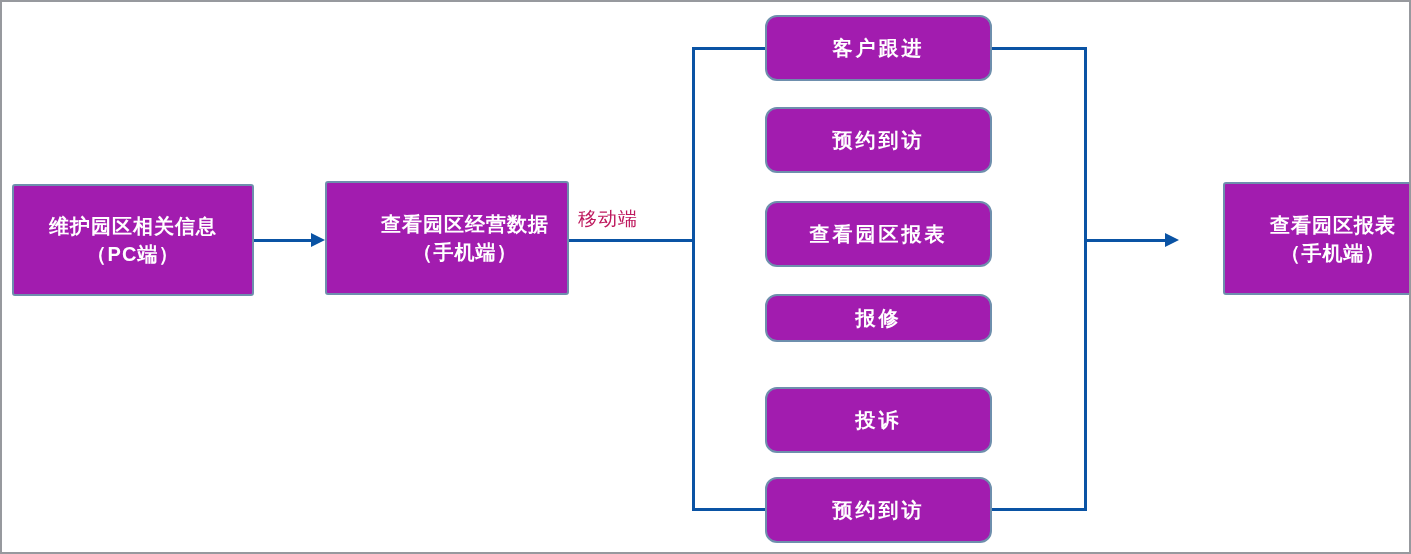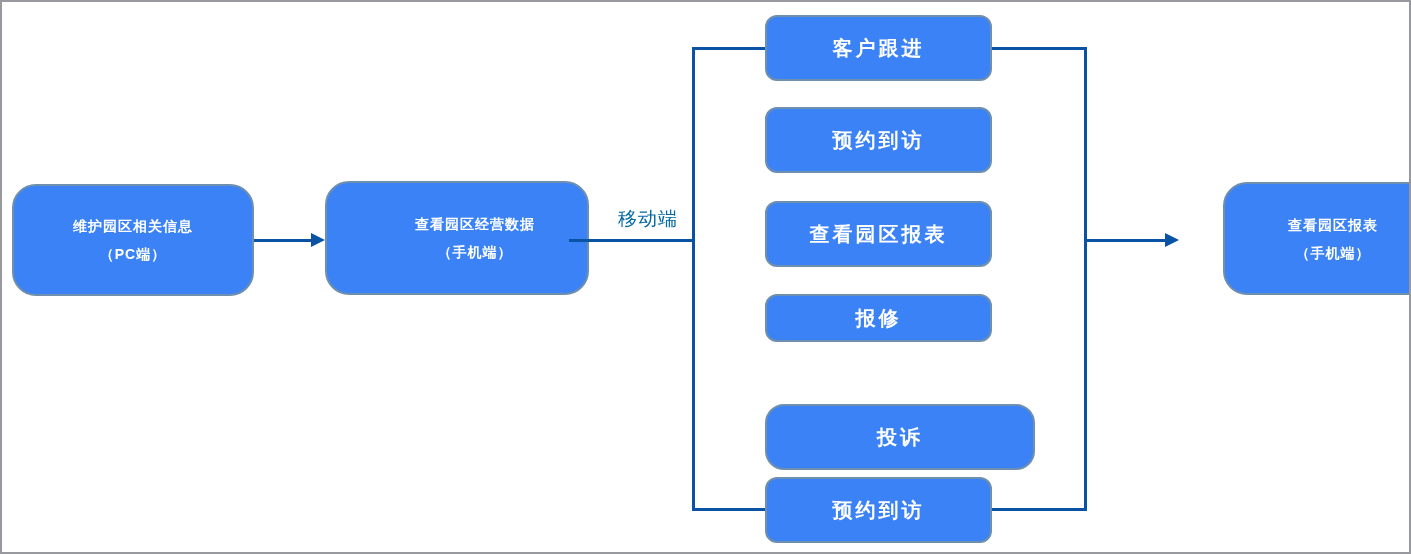--- a/index.html
+++ b/index.html
@@ -14,33 +14,33 @@
     height: 554px;
     box-sizing: border-box;
     background: #ffffff;
     border: 2px solid #97999e;
     overflow: hidden;
   }
   
   .node {
     position: absolute;
     box-sizing: border-box;
-    background: #3b82f6;
+    background: #a21caf;
     border: 2px solid #6e8fad;
     color: #ffffff;
     display: flex;
     flex-direction: column;
     align-items: center;
     justify-content: center;
     text-align: center;
     font-weight: bold;
   }
   .node.big {
-    border-radius: 24px;
-    font-size: 14px;
+    border-radius: 3px;
+    font-size: 20px;
     line-height: 28px;
     letter-spacing: 1px;
   }
   .node.small {
     border-radius: 12px;
     font-size: 20px;
     letter-spacing: 3px;
   }
   .node .nl { display: block; }
   
@@ -54,40 +54,40 @@
     position: absolute;
     width: 0;
     height: 0;
     border-top: 7px solid transparent;
     border-bottom: 7px solid transparent;
     border-left: 14px solid #0a53a4;
   }
   
   .edge-label {
     position: absolute;
-    color: #0369a1;
+    color: #be185d;
     font-size: 19px;
-    text-align: right;
+    text-align: left;
     letter-spacing: 1px;
   }
 </style>
 </head>
 <body>
 
 <div class="canvas">
 
   <div class="node big" style="left:10px; top:182px; width:242px; height:112px;">
     <span class="nl">维护园区相关信息</span>
     <span class="nl">（PC端）</span>
   </div>
 
   <div class="hline" style="left:252px; top:237px; width:57px;"></div>
   <div class="arrow-right" style="left:309px; top:231px;"></div>
 
-  <div class="node big" style="left:323px; top:179px; width:264px; height:114px;padding-left:36px;">
+  <div class="node big" style="left:323px; top:179px; width:244px; height:114px;padding-left:36px;">
     <span class="nl">查看园区经营数据</span>
     <span class="nl">（手机端）</span>
   </div>
 
   <div class="hline" style="left:567px; top:237px; width:126px;"></div>
   <div class="edge-label" style="left:576px; top:204px; width:100px;">移动端</div>
 
   <div class="vline" style="left:690px; top:45px; height:464px;"></div>
 
   <div class="vline" style="left:1082px; top:45px; height:464px;"></div>
@@ -102,21 +102,21 @@
   </div>
   <div class="node small" style="left:763px; top:105px; width:227px; height:66px;">
     <span class="nl">预约到访</span>
   </div>
   <div class="node small" style="left:763px; top:199px; width:227px; height:66px;">
     <span class="nl">查看园区报表</span>
   </div>
   <div class="node small" style="left:763px; top:292px; width:227px; height:48px;">
     <span class="nl">报修</span>
   </div>
-  <div class="node small" style="left:763px; top:402px; width:270px; height:66px;border-radius:19px;">
+  <div class="node small" style="left:763px; top:385px; width:227px; height:66px;">
     <span class="nl">投诉</span>
   </div>
   <div class="node small" style="left:763px; top:475px; width:227px; height:66px;">
     <span class="nl">预约到访</span>
   </div>
 
   <div class="hline" style="left:1082px; top:237px; width:82px;"></div>
   <div class="arrow-right" style="left:1163px; top:231px;"></div>
 
   <div class="node big" style="left:1177px; top:180px; width:220px; height:113px;margin-left:44px;">

